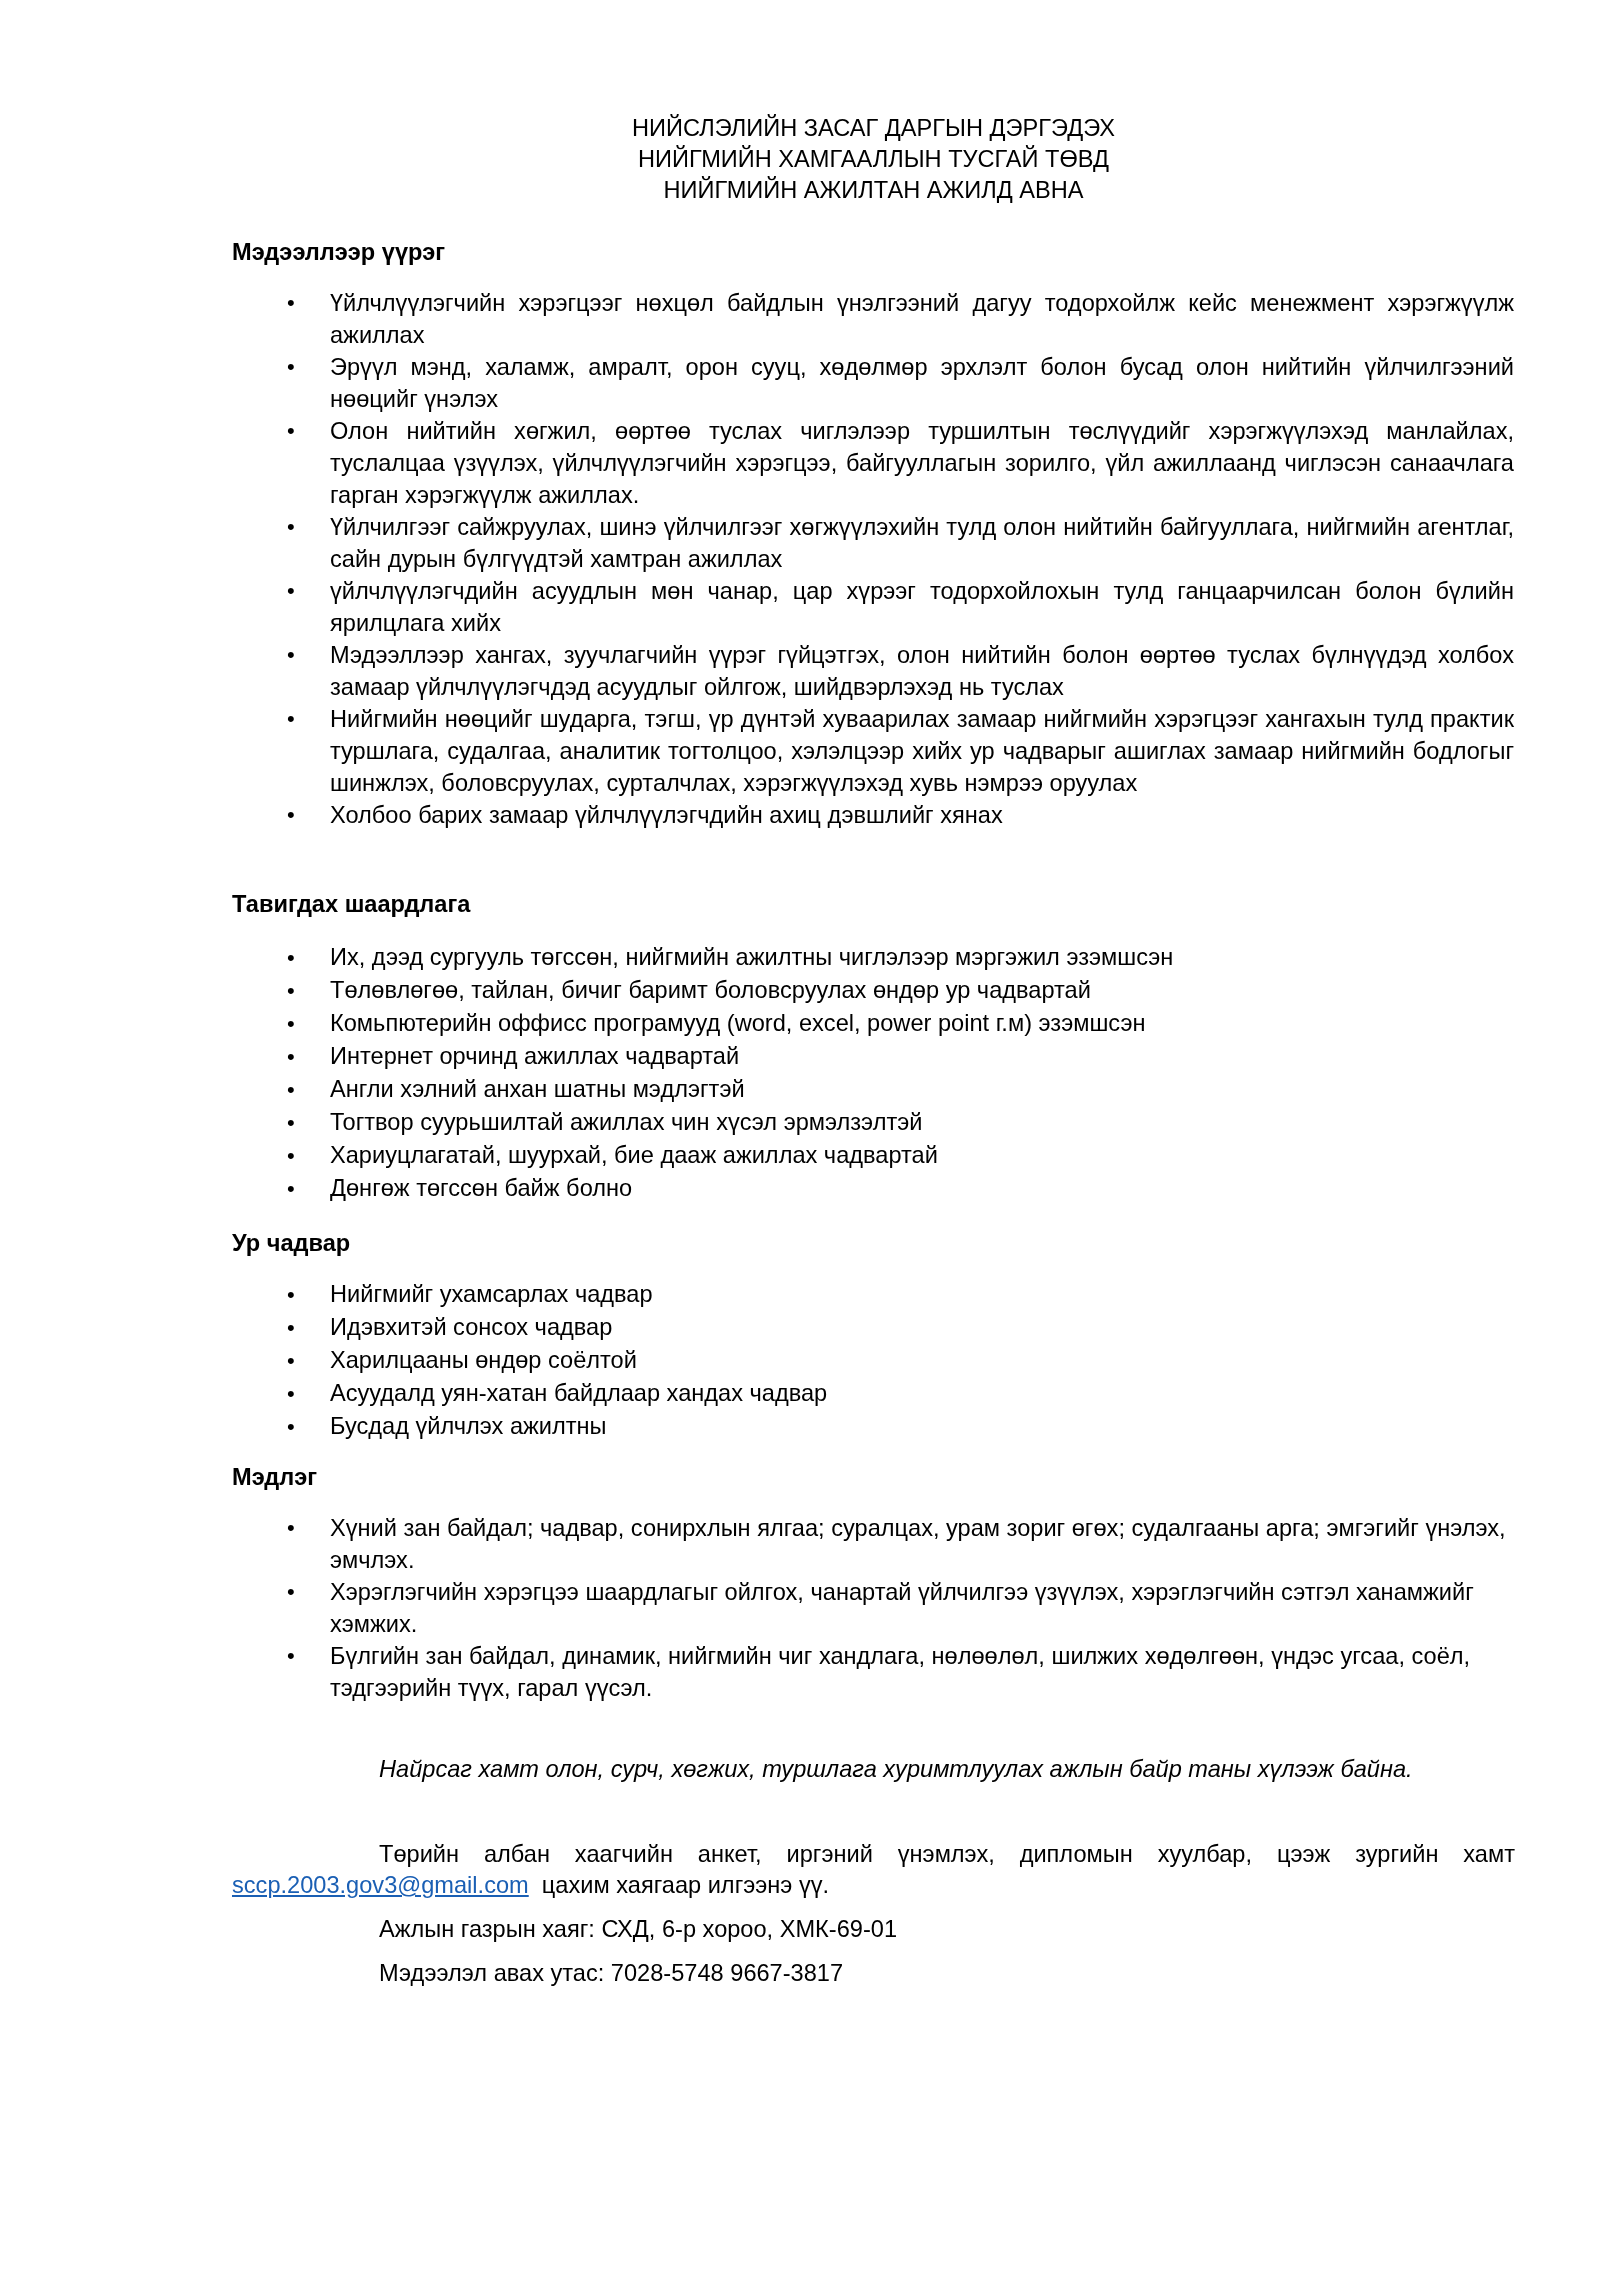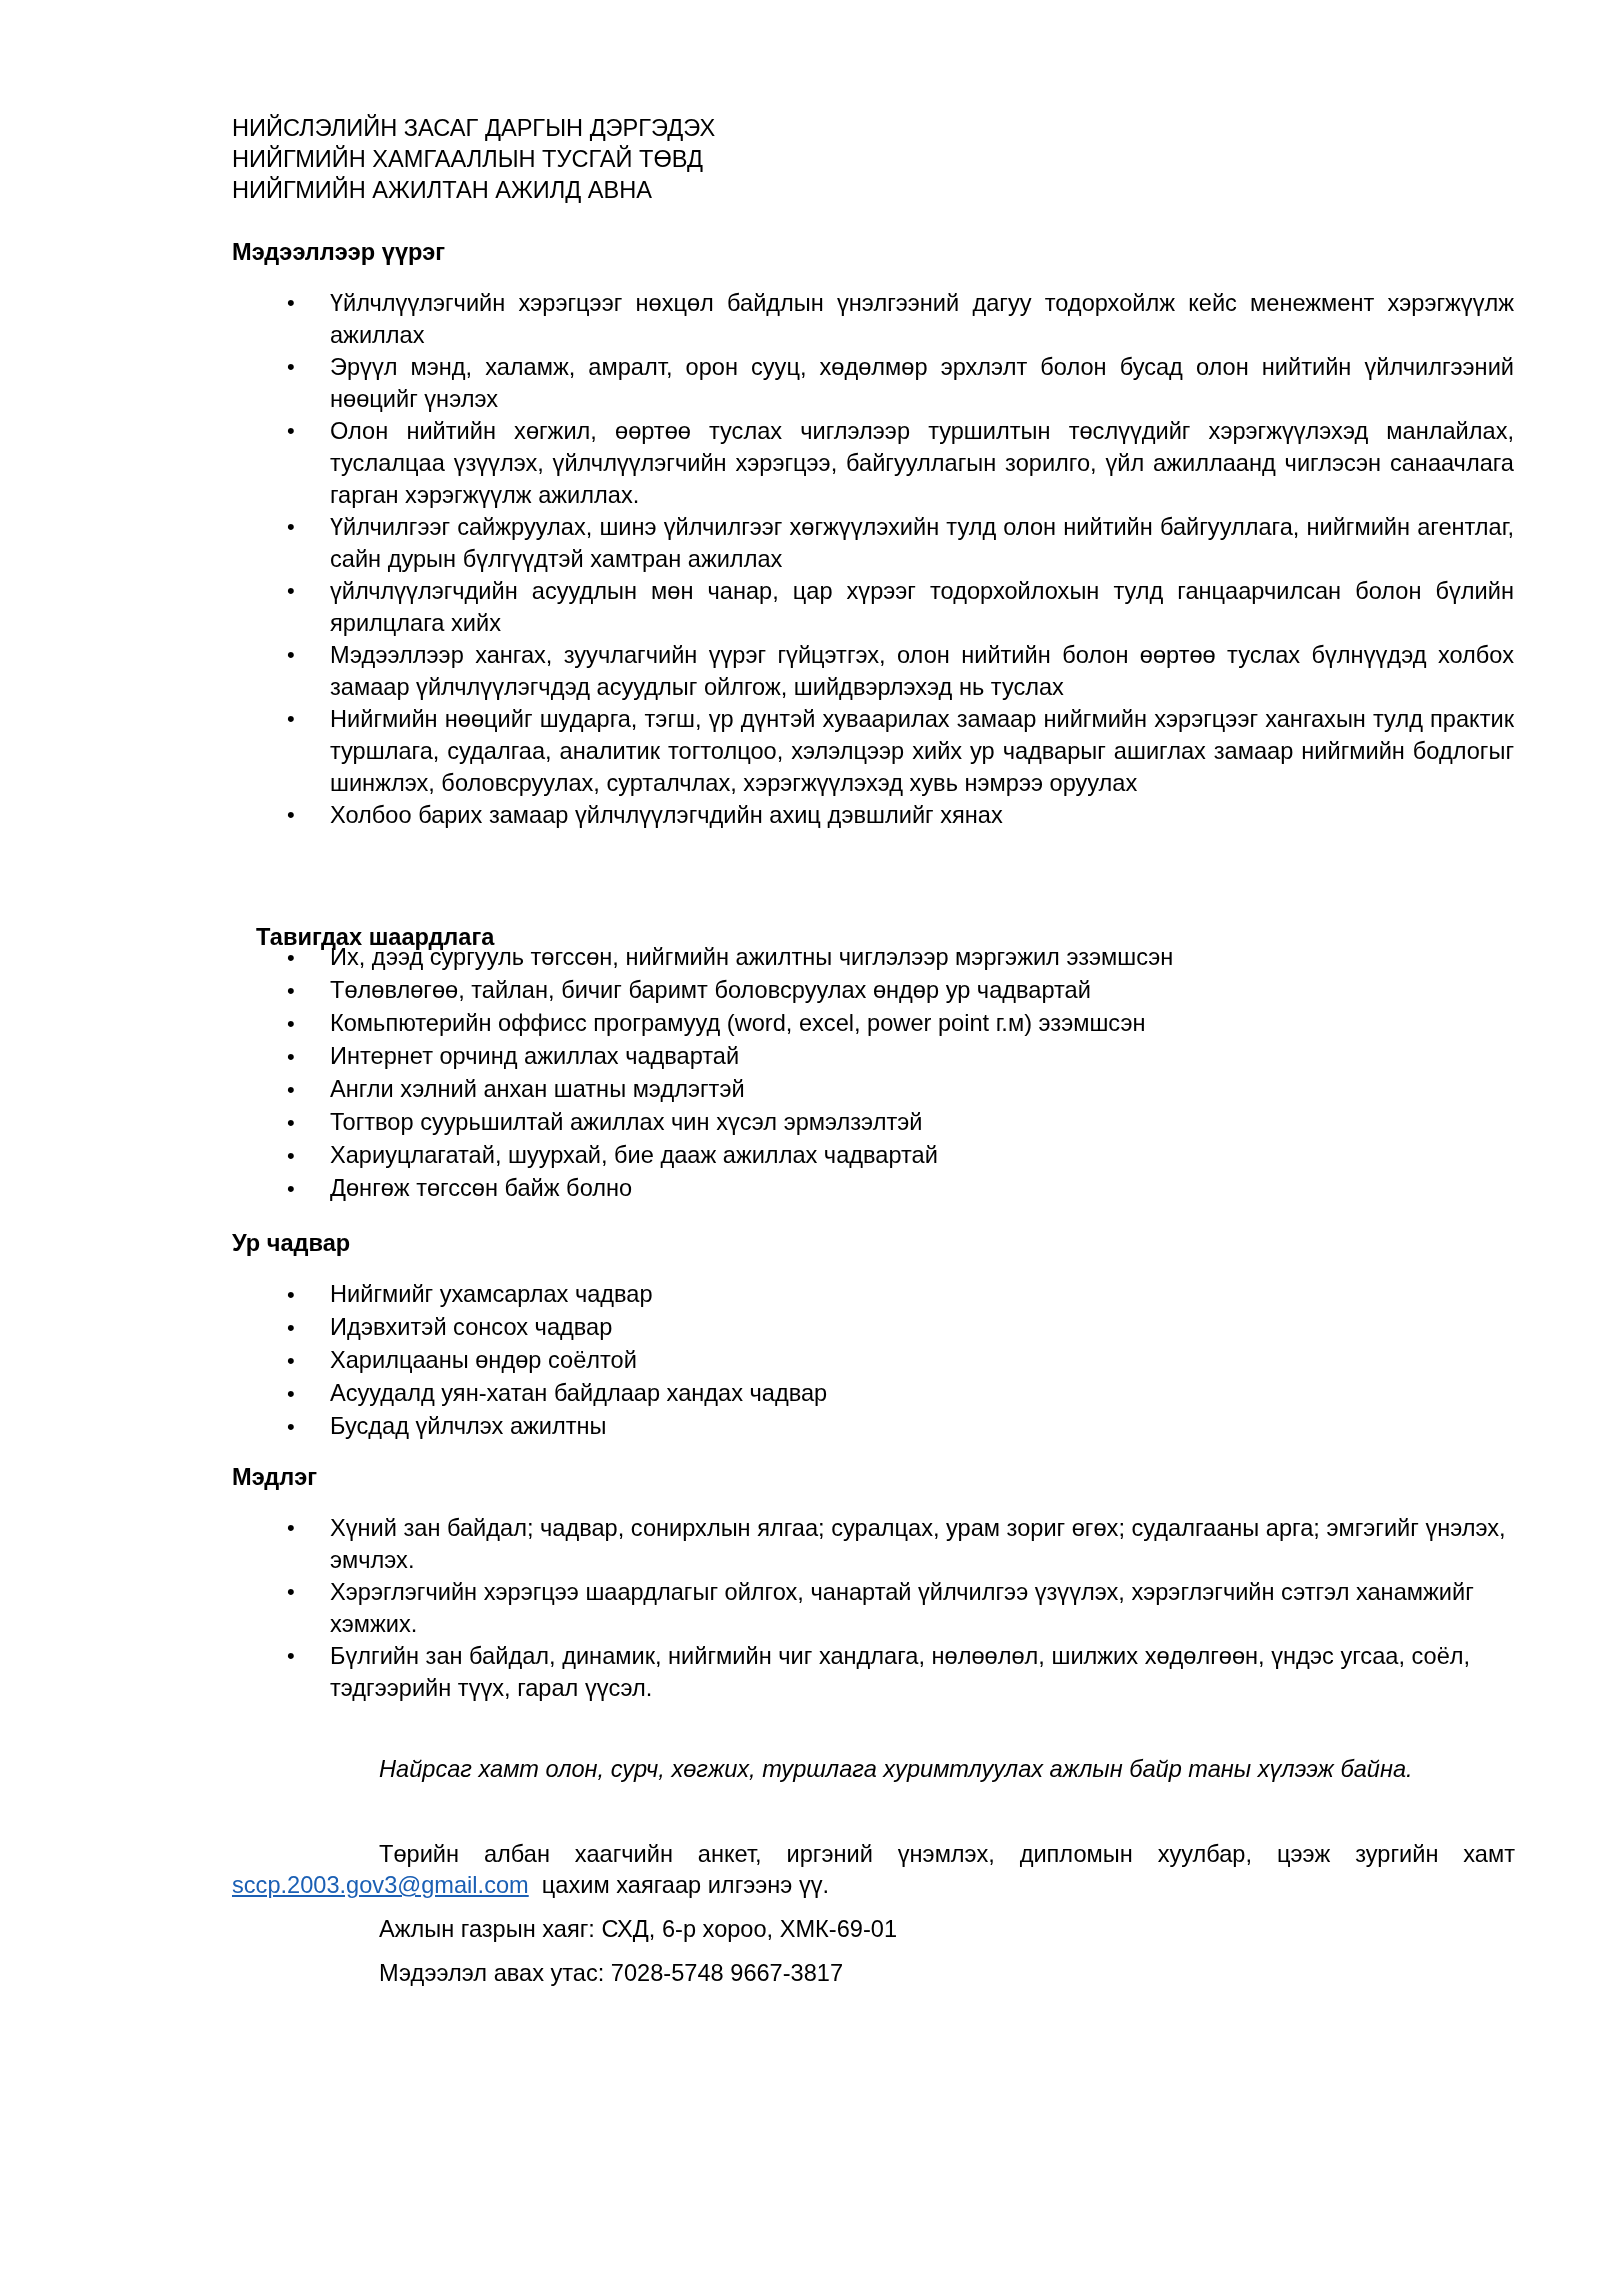--- a/index.html
+++ b/index.html
@@ -1,19 +1,19 @@
 <!DOCTYPE html>
 <html style="font-size:10.5px"><head>
 <meta charset="utf-8">
 <style>
   html, body { margin: 0; padding: 0; background: #ffffff; }
   body { width: 1623px; height: 2295px; position: relative; overflow: hidden;
          font-family: "Liberation Sans", sans-serif; color: #000; }
   .page { position: absolute; left: 232px; top: 0; width: 1283px; }
-  .header { position: absolute; left: 0; top: 113px; width: 1283px; 
+  .header { position: absolute; left: 0; top: 113px; width: 1283px; text-align: center;
             font-size: 23.6px; line-height: 31px; }
   .header .bold { font-weight: normal; }
   .section-title { position: absolute; left: 0; font-weight: bold; font-size: 23.6px; }
   ul.blist { position: absolute; left: 0; margin: 0; padding: 0; list-style: none; width: 1283px; }
   ul.blist li { position: relative; padding-left: 98px; font-size: 23.6px; line-height: 32px;
                 text-align: justify; width: 1184px; }
   ul.blist li .bullet { position: absolute; left: 55px; top: 0; font-size: 22px; }
   ul.blist.short li { padding-left: 98px; line-height: 33px; text-align: left; }
   .para { position: absolute; left: 0; width: 1283px; font-size: 23.6px; line-height: 31px; text-align: justify; }
   .para.indent { text-indent: 147px; }
@@ -37,21 +37,21 @@
     <li><span class="bullet">•</span><span>Үйлчлүүлэгчийн хэрэгцээг нөхцөл байдлын үнэлгээний дагуу тодорхойлж кейс менежмент хэрэгжүүлж ажиллах</span></li>
     <li><span class="bullet">•</span><span>Эрүүл мэнд, халамж, амралт, орон сууц, хөдөлмөр эрхлэлт болон бусад олон нийтийн үйлчилгээний нөөцийг үнэлэх</span></li>
     <li><span class="bullet">•</span><span>Олон нийтийн хөгжил, өөртөө туслах чиглэлээр туршилтын төслүүдийг хэрэгжүүлэхэд манлайлах, туслалцаа үзүүлэх, үйлчлүүлэгчийн хэрэгцээ, байгууллагын зорилго, үйл ажиллаанд чиглэсэн санаачлага гарган хэрэгжүүлж ажиллах.</span></li>
     <li><span class="bullet">•</span><span>Үйлчилгээг сайжруулах, шинэ үйлчилгээг хөгжүүлэхийн тулд олон нийтийн байгууллага, нийгмийн агентлаг, сайн дурын бүлгүүдтэй хамтран ажиллах</span></li>
     <li><span class="bullet">•</span><span>үйлчлүүлэгчдийн асуудлын мөн чанар, цар хүрээг тодорхойлохын тулд ганцаарчилсан болон бүлийн ярилцлага хийх</span></li>
     <li><span class="bullet">•</span><span>Мэдээллээр хангах, зуучлагчийн үүрэг гүйцэтгэх, олон нийтийн болон өөртөө туслах бүлнүүдэд холбох замаар үйлчлүүлэгчдэд асуудлыг ойлгож, шийдвэрлэхэд нь туслах</span></li>
     <li><span class="bullet">•</span><span>Нийгмийн нөөцийг шударга, тэгш, үр дүнтэй хуваарилах замаар нийгмийн хэрэгцээг хангахын тулд практик туршлага, судалгаа, аналитик тогтолцоо, хэлэлцээр хийх ур чадварыг ашиглах замаар нийгмийн бодлогыг шинжлэх, боловсруулах, сурталчлах, хэрэгжүүлэхэд хувь нэмрээ оруулах</span></li>
     <li><span class="bullet">•</span><span>Холбоо барих замаар үйлчлүүлэгчдийн ахиц дэвшлийг хянах</span></li>
   </ul>
 
-  <div class="section-title" style="top:924px;margin-left:24px;">Тавигдах шаардлага</div>
+  <div class="section-title" style="top:891px;">Тавигдах шаардлага</div>
   <ul class="blist short" style="top:941px;">
     <li><span class="bullet">•</span><span>Их, дээд сургууль төгссөн, нийгмийн ажилтны чиглэлээр мэргэжил эзэмшсэн</span></li>
     <li><span class="bullet">•</span><span>Төлөвлөгөө, тайлан, бичиг баримт боловсруулах өндөр ур чадвартай</span></li>
     <li><span class="bullet">•</span><span>Комьпютерийн оффисс програмууд (word, excel, power point г.м) эзэмшсэн</span></li>
     <li><span class="bullet">•</span><span>Интернет орчинд ажиллах чадвартай</span></li>
     <li><span class="bullet">•</span><span>Англи хэлний анхан шатны мэдлэгтэй</span></li>
     <li><span class="bullet">•</span><span>Тогтвор суурьшилтай ажиллах чин хүсэл эрмэлзэлтэй</span></li>
     <li><span class="bullet">•</span><span>Хариуцлагатай, шуурхай, бие дааж ажиллах чадвартай</span></li>
     <li><span class="bullet">•</span><span>Дөнгөж төгссөн байж болно</span></li>
   </ul>

